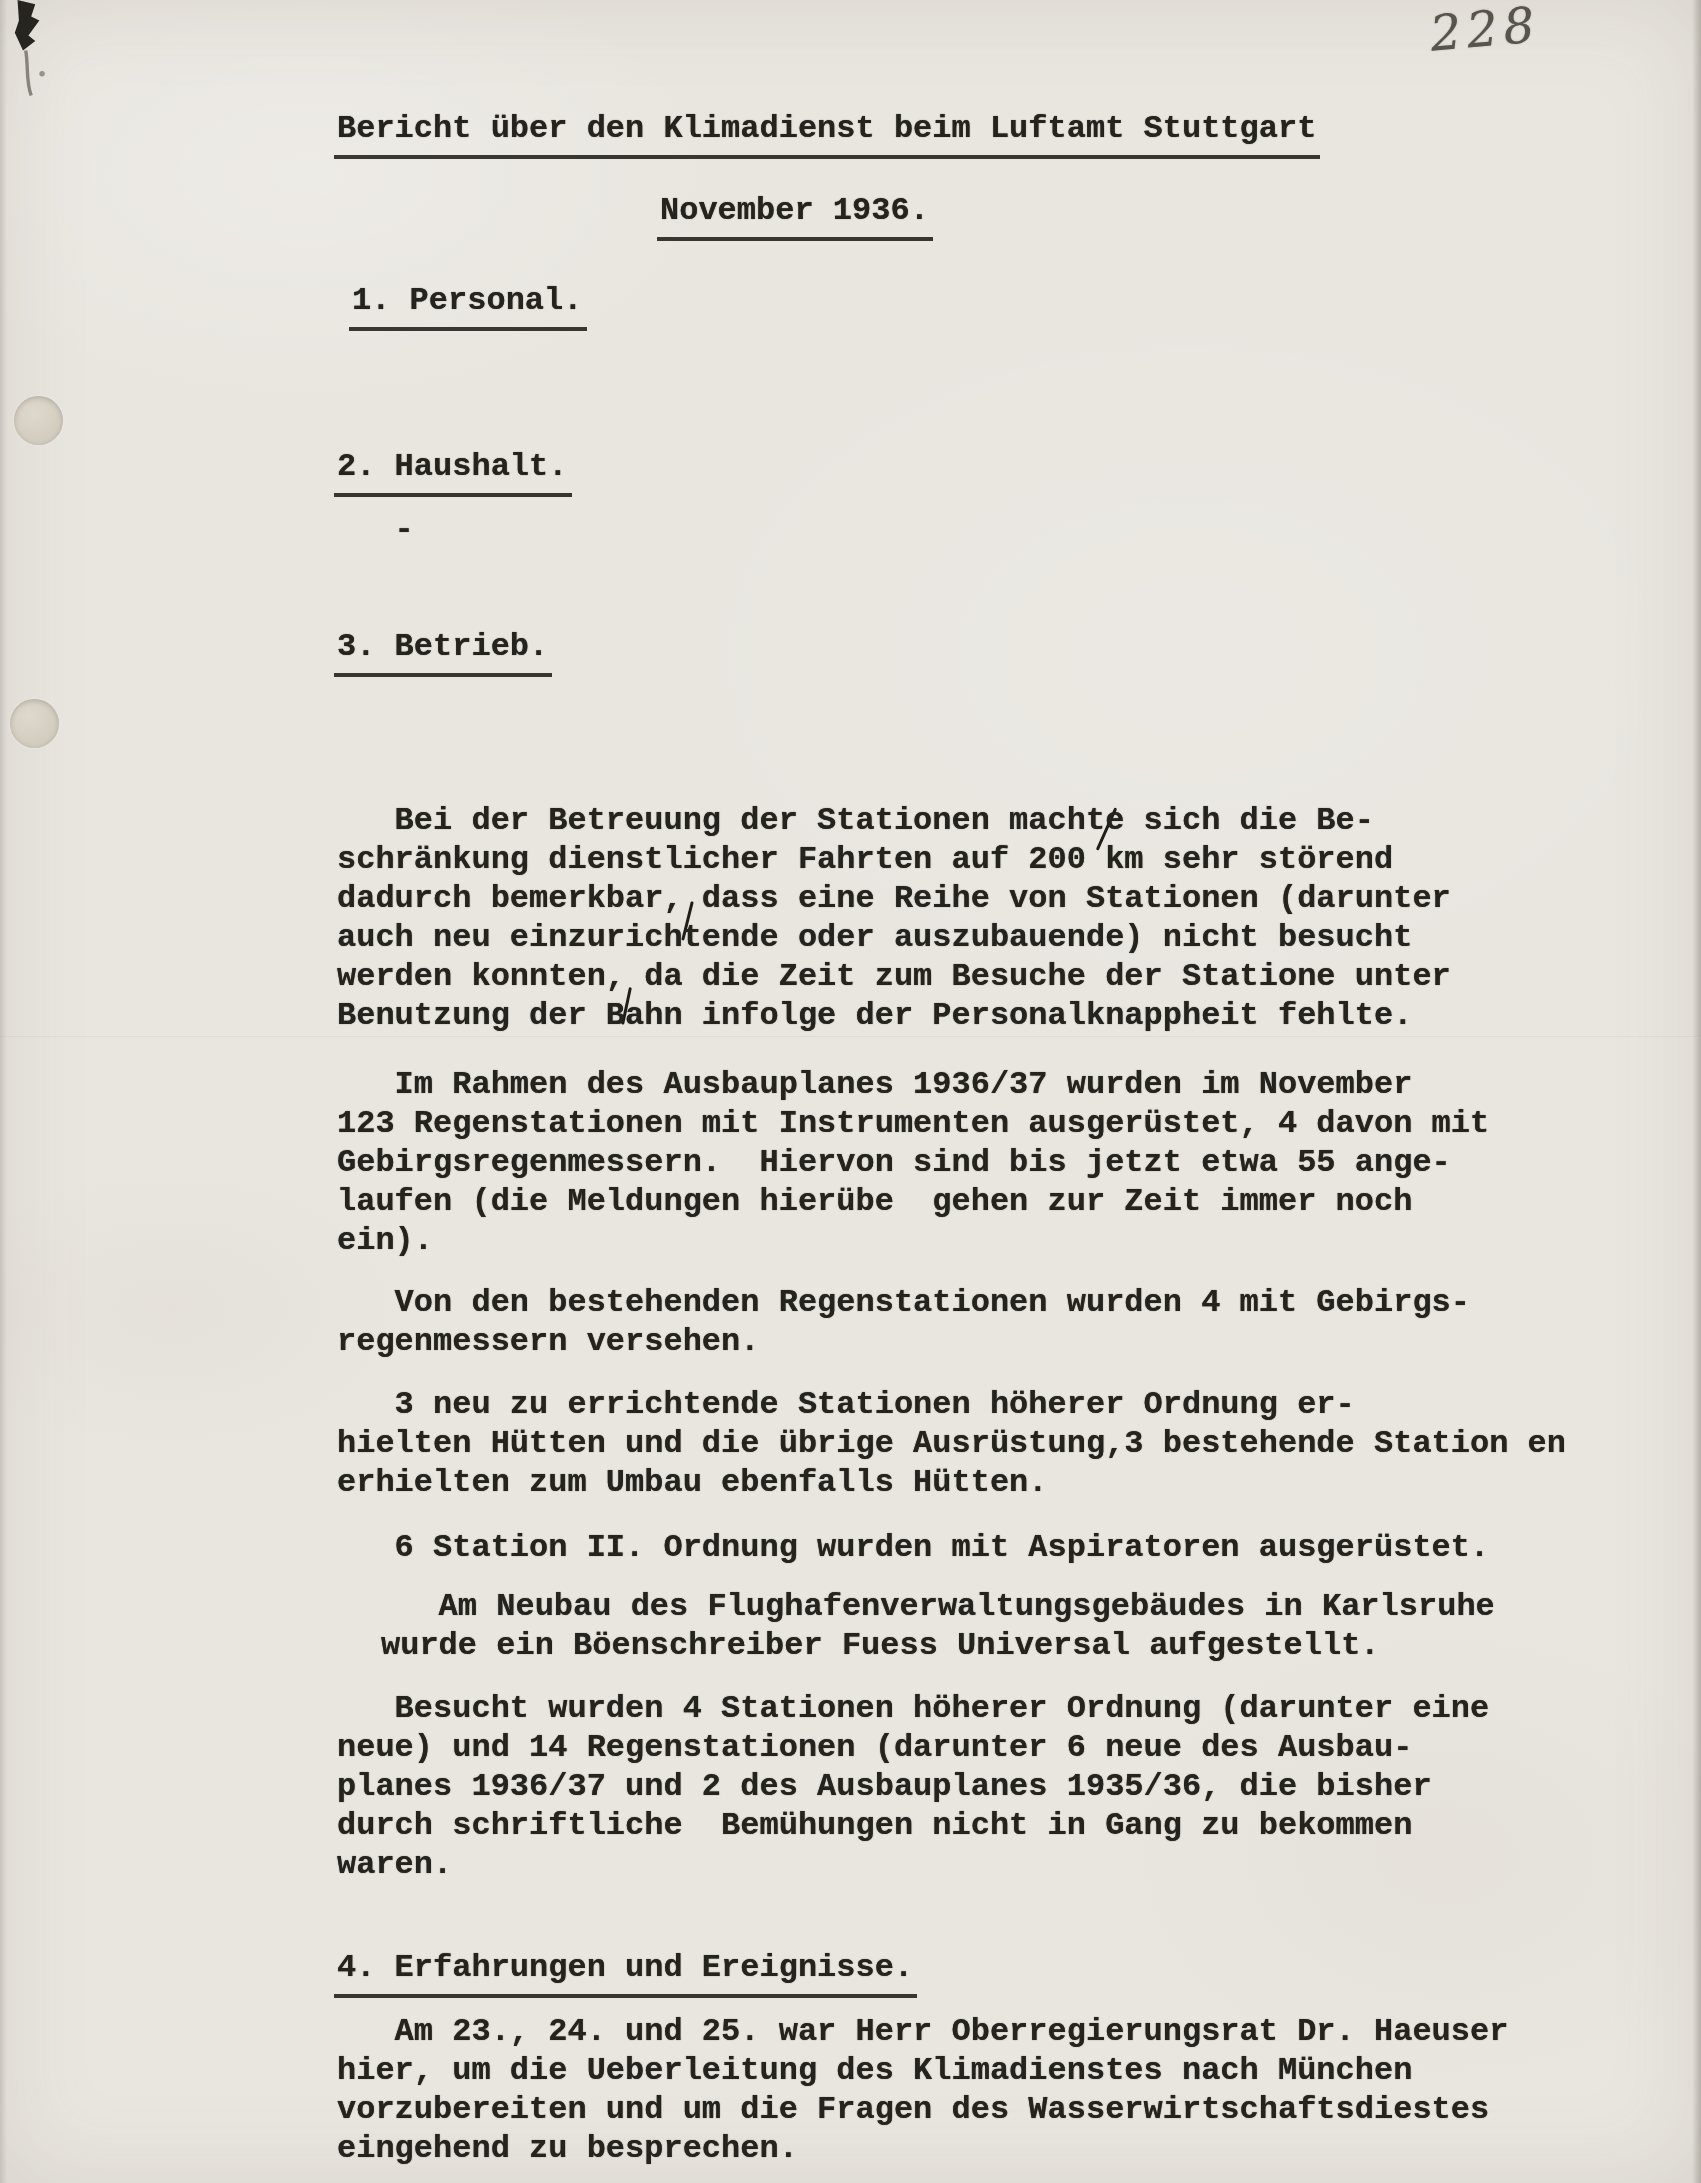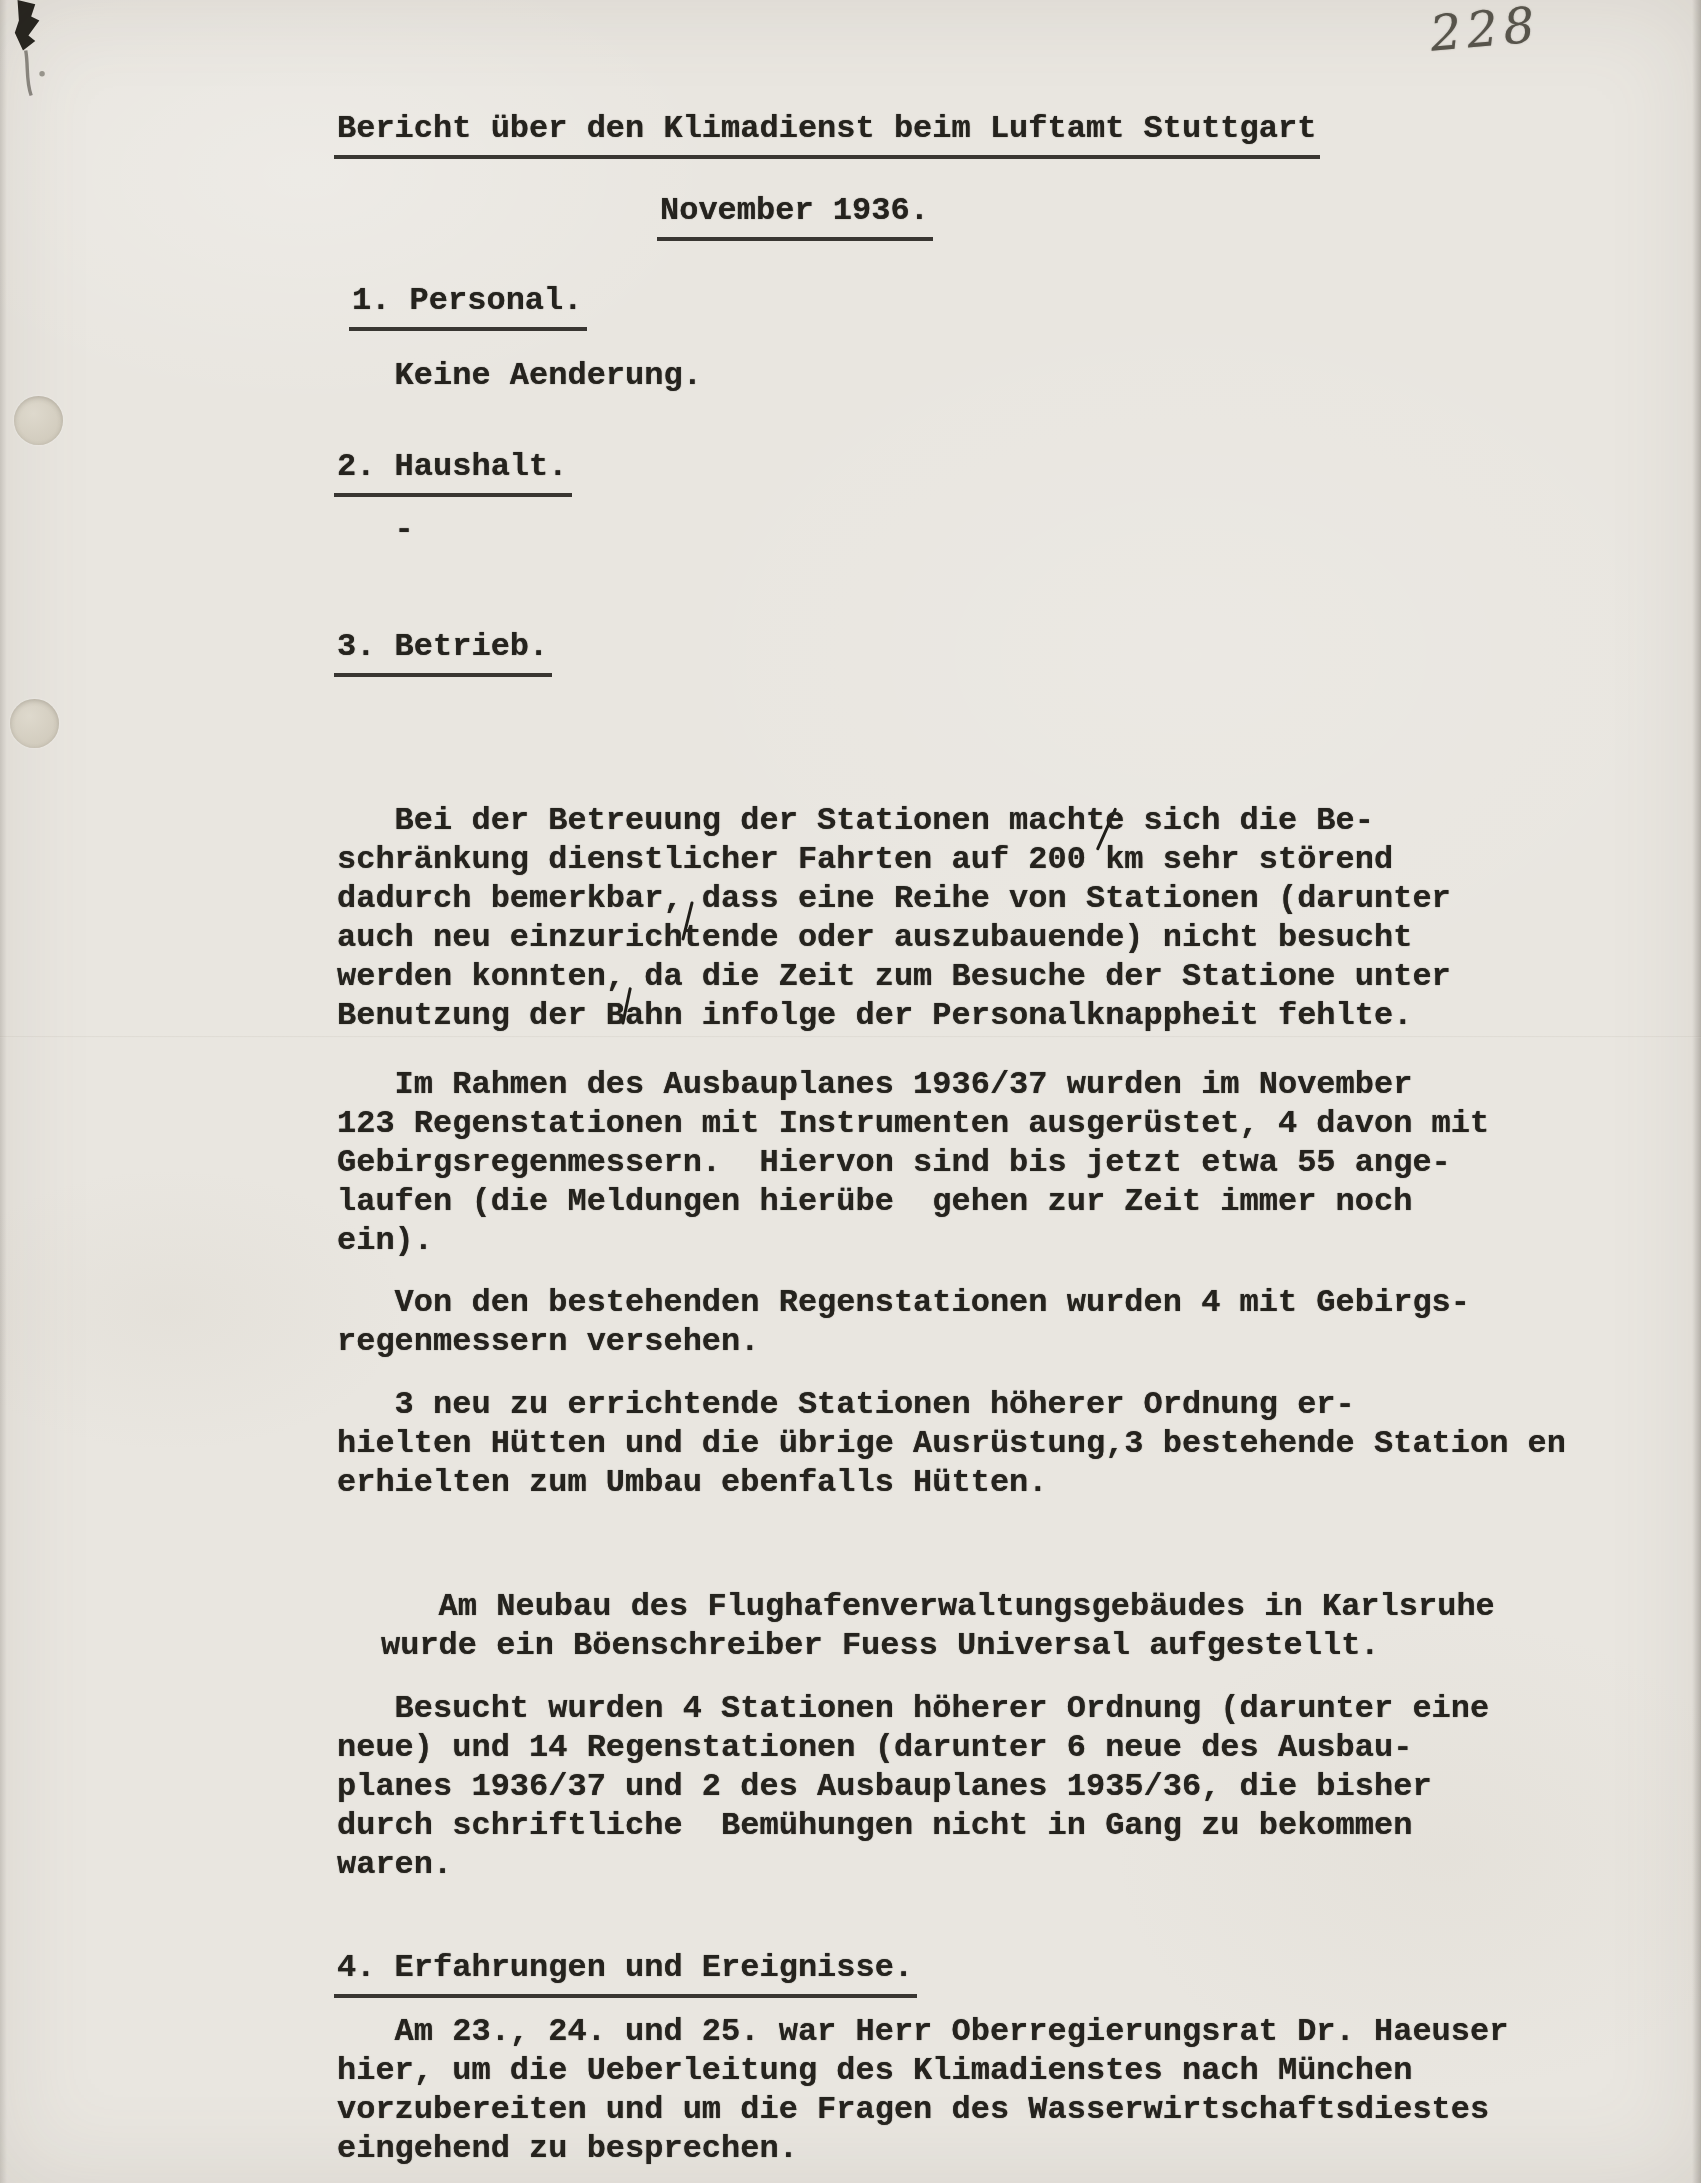--- a/index.html
+++ b/index.html
@@ -105,21 +105,20 @@
   <div class="pen pen-slash-200"></div>
   <div class="pen pen-comma-1"></div>
   <div class="pen pen-comma-2"></div>
 
   <div class="pagenum">228</div>
 
   <div class="type title-line"><span class="uline">Bericht über den Klimadienst beim Luftamt Stuttgart</span></div>
   <div class="type date-line"><span class="uline">November 1936.</span></div>
 
   <div class="type h-sec1"><span class="uline">1. Personal.</span></div>
-  <div class="type p-sec1">   Keine Aenderung.</div>
 
   <div class="type h-sec2"><span class="uline">2. Haushalt.</span></div>
   <div class="type p-sec2">   -</div>
 
   <div class="type h-sec3"><span class="uline">3. Betrieb.</span></div>
   <div class="type p3-1">   Bei der Betreuung der Stationen machte sich die Be-
 schränkung dienstlicher Fahrten auf 200 km sehr störend
 dadurch bemerkbar, dass eine Reihe von Stationen (darunter
 auch neu einzurichtende oder auszubauende) nicht besucht
 werden konnten, da die Zeit zum Besuche der Statione unter
@@ -127,20 +126,21 @@
   <div class="type p3-2">   Im Rahmen des Ausbauplanes 1936/37 wurden im November
 123 Regenstationen mit Instrumenten ausgerüstet, 4 davon mit
 Gebirgsregenmessern.  Hiervon sind bis jetzt etwa 55 ange-
 laufen (die Meldungen hierübe  gehen zur Zeit immer noch
 ein).</div>
   <div class="type p3-3">   Von den bestehenden Regenstationen wurden 4 mit Gebirgs-
 regenmessern versehen.</div>
   <div class="type p3-4">   3 neu zu errichtende Stationen höherer Ordnung er-
 hielten Hütten und die übrige Ausrüstung,3 bestehende Station en
 erhielten zum Umbau ebenfalls Hütten.</div>
+  <div class="type p3-5">   6 Station II. Ordnung wurden mit Aspiratoren ausgerüstet.</div>
   <div class="type p3-6">   Am Neubau des Flughafenverwaltungsgebäudes in Karlsruhe
 wurde ein Böenschreiber Fuess Universal aufgestellt.</div>
   <div class="type p3-7">   Besucht wurden 4 Stationen höherer Ordnung (darunter eine
 neue) und 14 Regenstationen (darunter 6 neue des Ausbau-
 planes 1936/37 und 2 des Ausbauplanes 1935/36, die bisher
 durch schriftliche  Bemühungen nicht in Gang zu bekommen
 waren.</div>
 
   <div class="type h-sec4"><span class="uline">4. Erfahrungen und Ereignisse.</span></div>
   <div class="type p4-0">   Am 23., 24. und 25. war Herr Oberregierungsrat Dr. Haeuser

